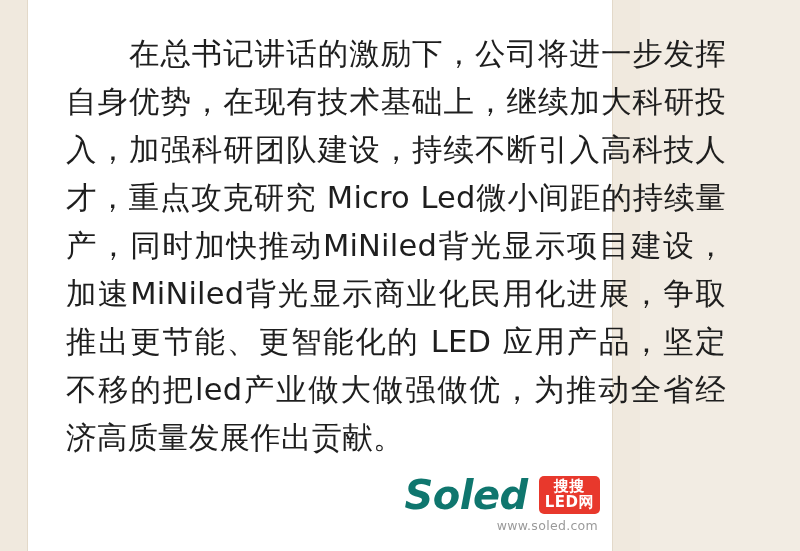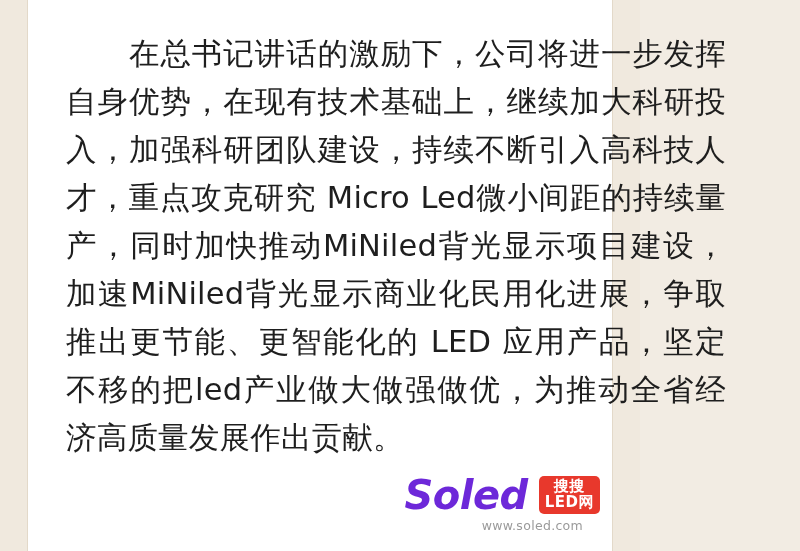--- a/index.html
+++ b/index.html
@@ -90,21 +90,21 @@
   }
   .logo-row {
     display: flex;
     align-items: center;
   }
   .logo-word {
     font-family: "DejaVu Sans", "Liberation Sans", sans-serif;
     font-size: 40px;
     font-weight: bold;
     font-style: italic;
-    color: #6d28d9;
+    color: #0f766e;
     letter-spacing: -0.5px;
     line-height: 1;
   }
   .logo-badge {
     margin-left: 11px;
     background: #e8382c;
     color: #ffffff;
     border-radius: 5px;
     padding: 3px 6px 4px 6px;
     display: flex;
@@ -114,21 +114,21 @@
     line-height: 1.05;
   }
   .logo-badge-line {
     font-family: "DejaVu Sans", "Liberation Sans", sans-serif;
     font-size: 15px;
     font-weight: bold;
     letter-spacing: 0.5px;
   }
   .logo-url {
     margin-top: 3px;
-    margin-right: 17px;
+    margin-right: 2px;
     font-family: "DejaVu Sans", "Liberation Sans", sans-serif;
     font-size: 12.5px;
     color: #9a9a9a;
     letter-spacing: 0.3px;
   }
 </style>
 </head>
 <body>
 
 <div class="page">

